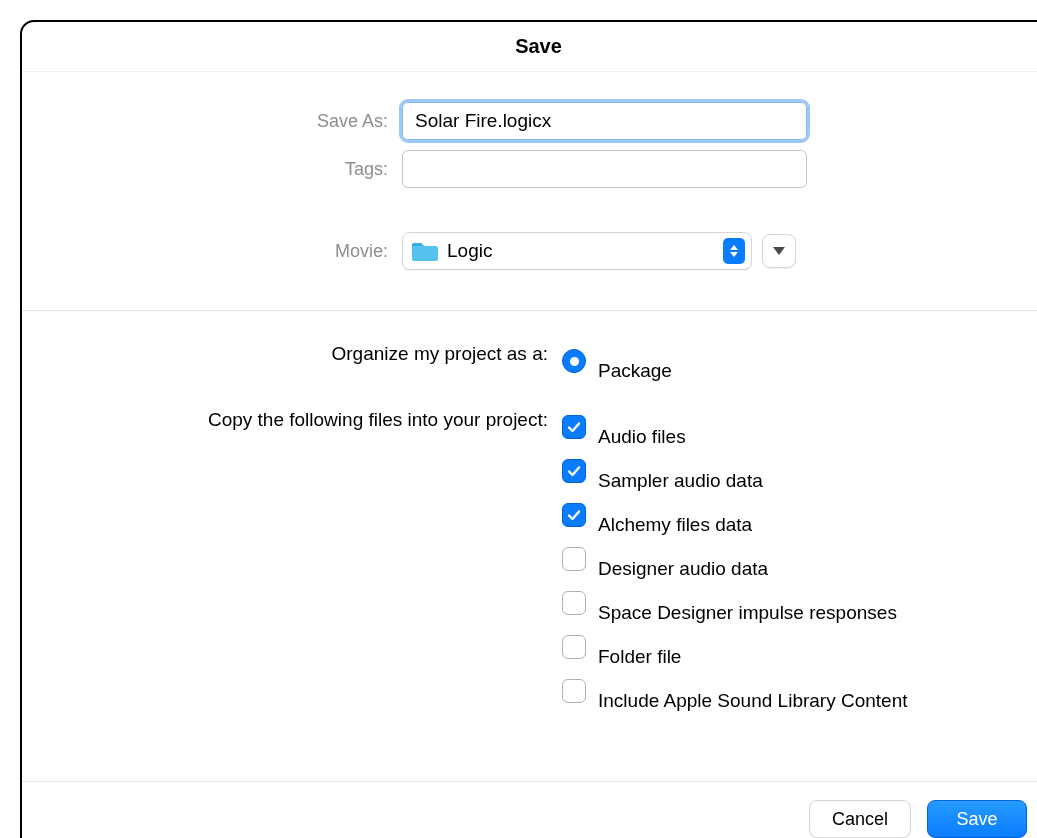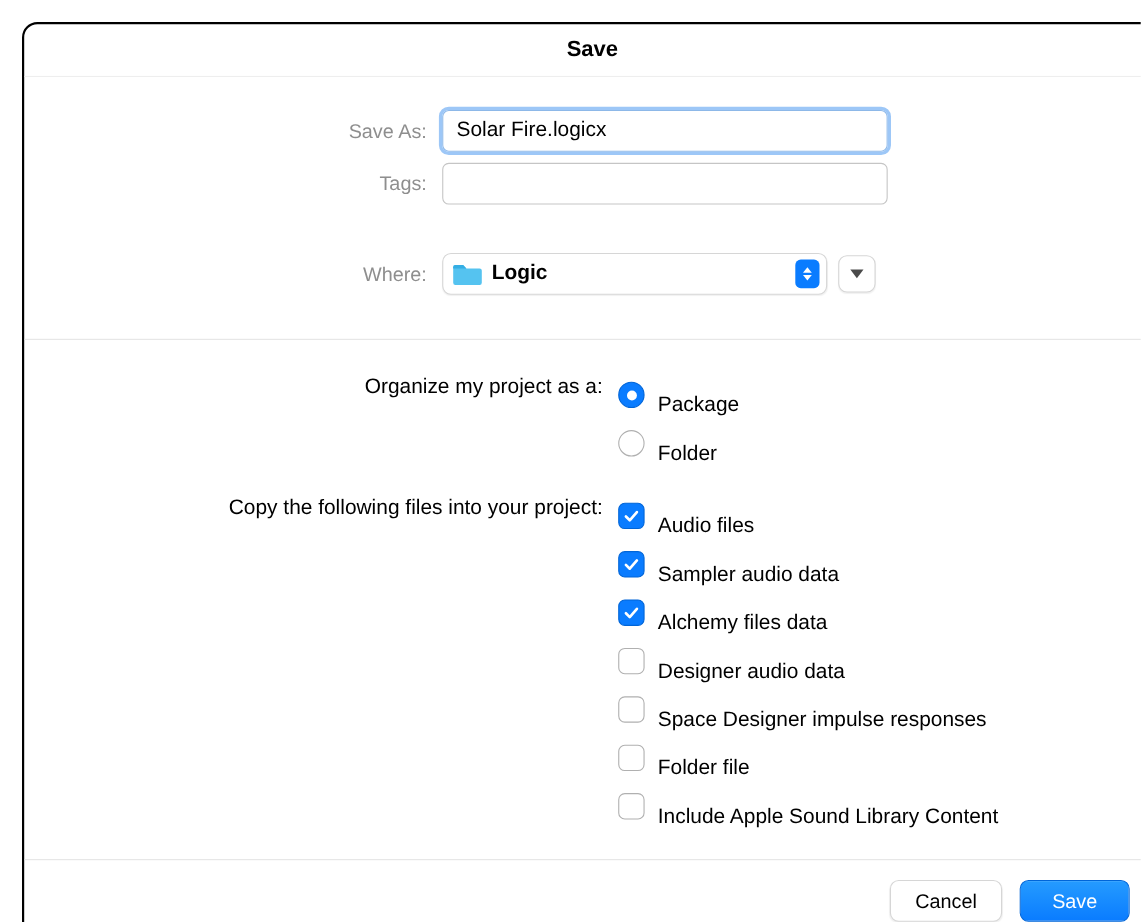--- a/index.html
+++ b/index.html
@@ -80,21 +80,20 @@
     height:38px;
     border:1px solid #d6d6d6;
     border-radius:8px;
     background:#fff;
     display:flex;
     align-items:center;
     padding:0 6px 0 8px;
     font-size:19px;
     cursor:default;
     box-shadow:0 1px 1px rgba(0,0,0,0.06);
-    font-weight:bold;
   }
   .folder-icon{
     width:28px;height:22px;margin-right:8px;
     display:inline-block;position:relative;
   }
   .folder-icon svg{display:block;}
   .where-select .wtext{flex:1;}
   .updown{
     width:22px;height:26px;border-radius:5px;background:var(--accent);
     display:flex;flex-direction:column;align-items:center;justify-content:center;
@@ -190,21 +189,21 @@
     <div class="row">
       <div class="label">Tags:</div>
       <div class="field-area">
         <input class="text-input" type="text" value="" style="">
       </div>
     </div>
 
     <div style="height:24px"></div>
 
     <div class="row">
-      <div class="label">Where:</div>
+      <div class="label">Movie:</div>
       <div class="field-area">
         <div class="where-select">
           <span class="folder-icon">
             <svg viewBox="0 0 28 22" width="28" height="22">
               <path d="M1 5 a2 2 0 0 1 2-2 h7 l3 3 h12 a2 2 0 0 1 2 2 v11 a2 2 0 0 1 -2 2 H3 a2 2 0 0 1 -2-2 Z" fill="#55c3f0"></path>
               <path d="M1 5 a2 2 0 0 1 2-2 h7 l3 3 H1 Z" fill="#34aee4"></path>
             </svg>
           </span>
           <span class="wtext">Logic</span>
           <span class="updown">
@@ -224,24 +223,20 @@
 
   <div class="options">
 
     <div class="opt-row">
       <div class="olabel">Organize my project as a:</div>
       <div class="ocontrols" id="organize-controls">
           <div class="control-line">
             <span class="radio checked"></span>
             <span class="clabel">Package</span>
           </div>
-          <div class="control-line">
-            <span class="radio"></span>
-            <span class="clabel">Folder</span>
-          </div>
         </div>
     </div>
 
     <div style="height:16px"></div>
 
     <div class="opt-row">
       <div class="olabel">Copy the following files into your project:</div>
       <div class="ocontrols" id="copy-controls">
           <div class="control-line">
             <span class="checkbox checked">

